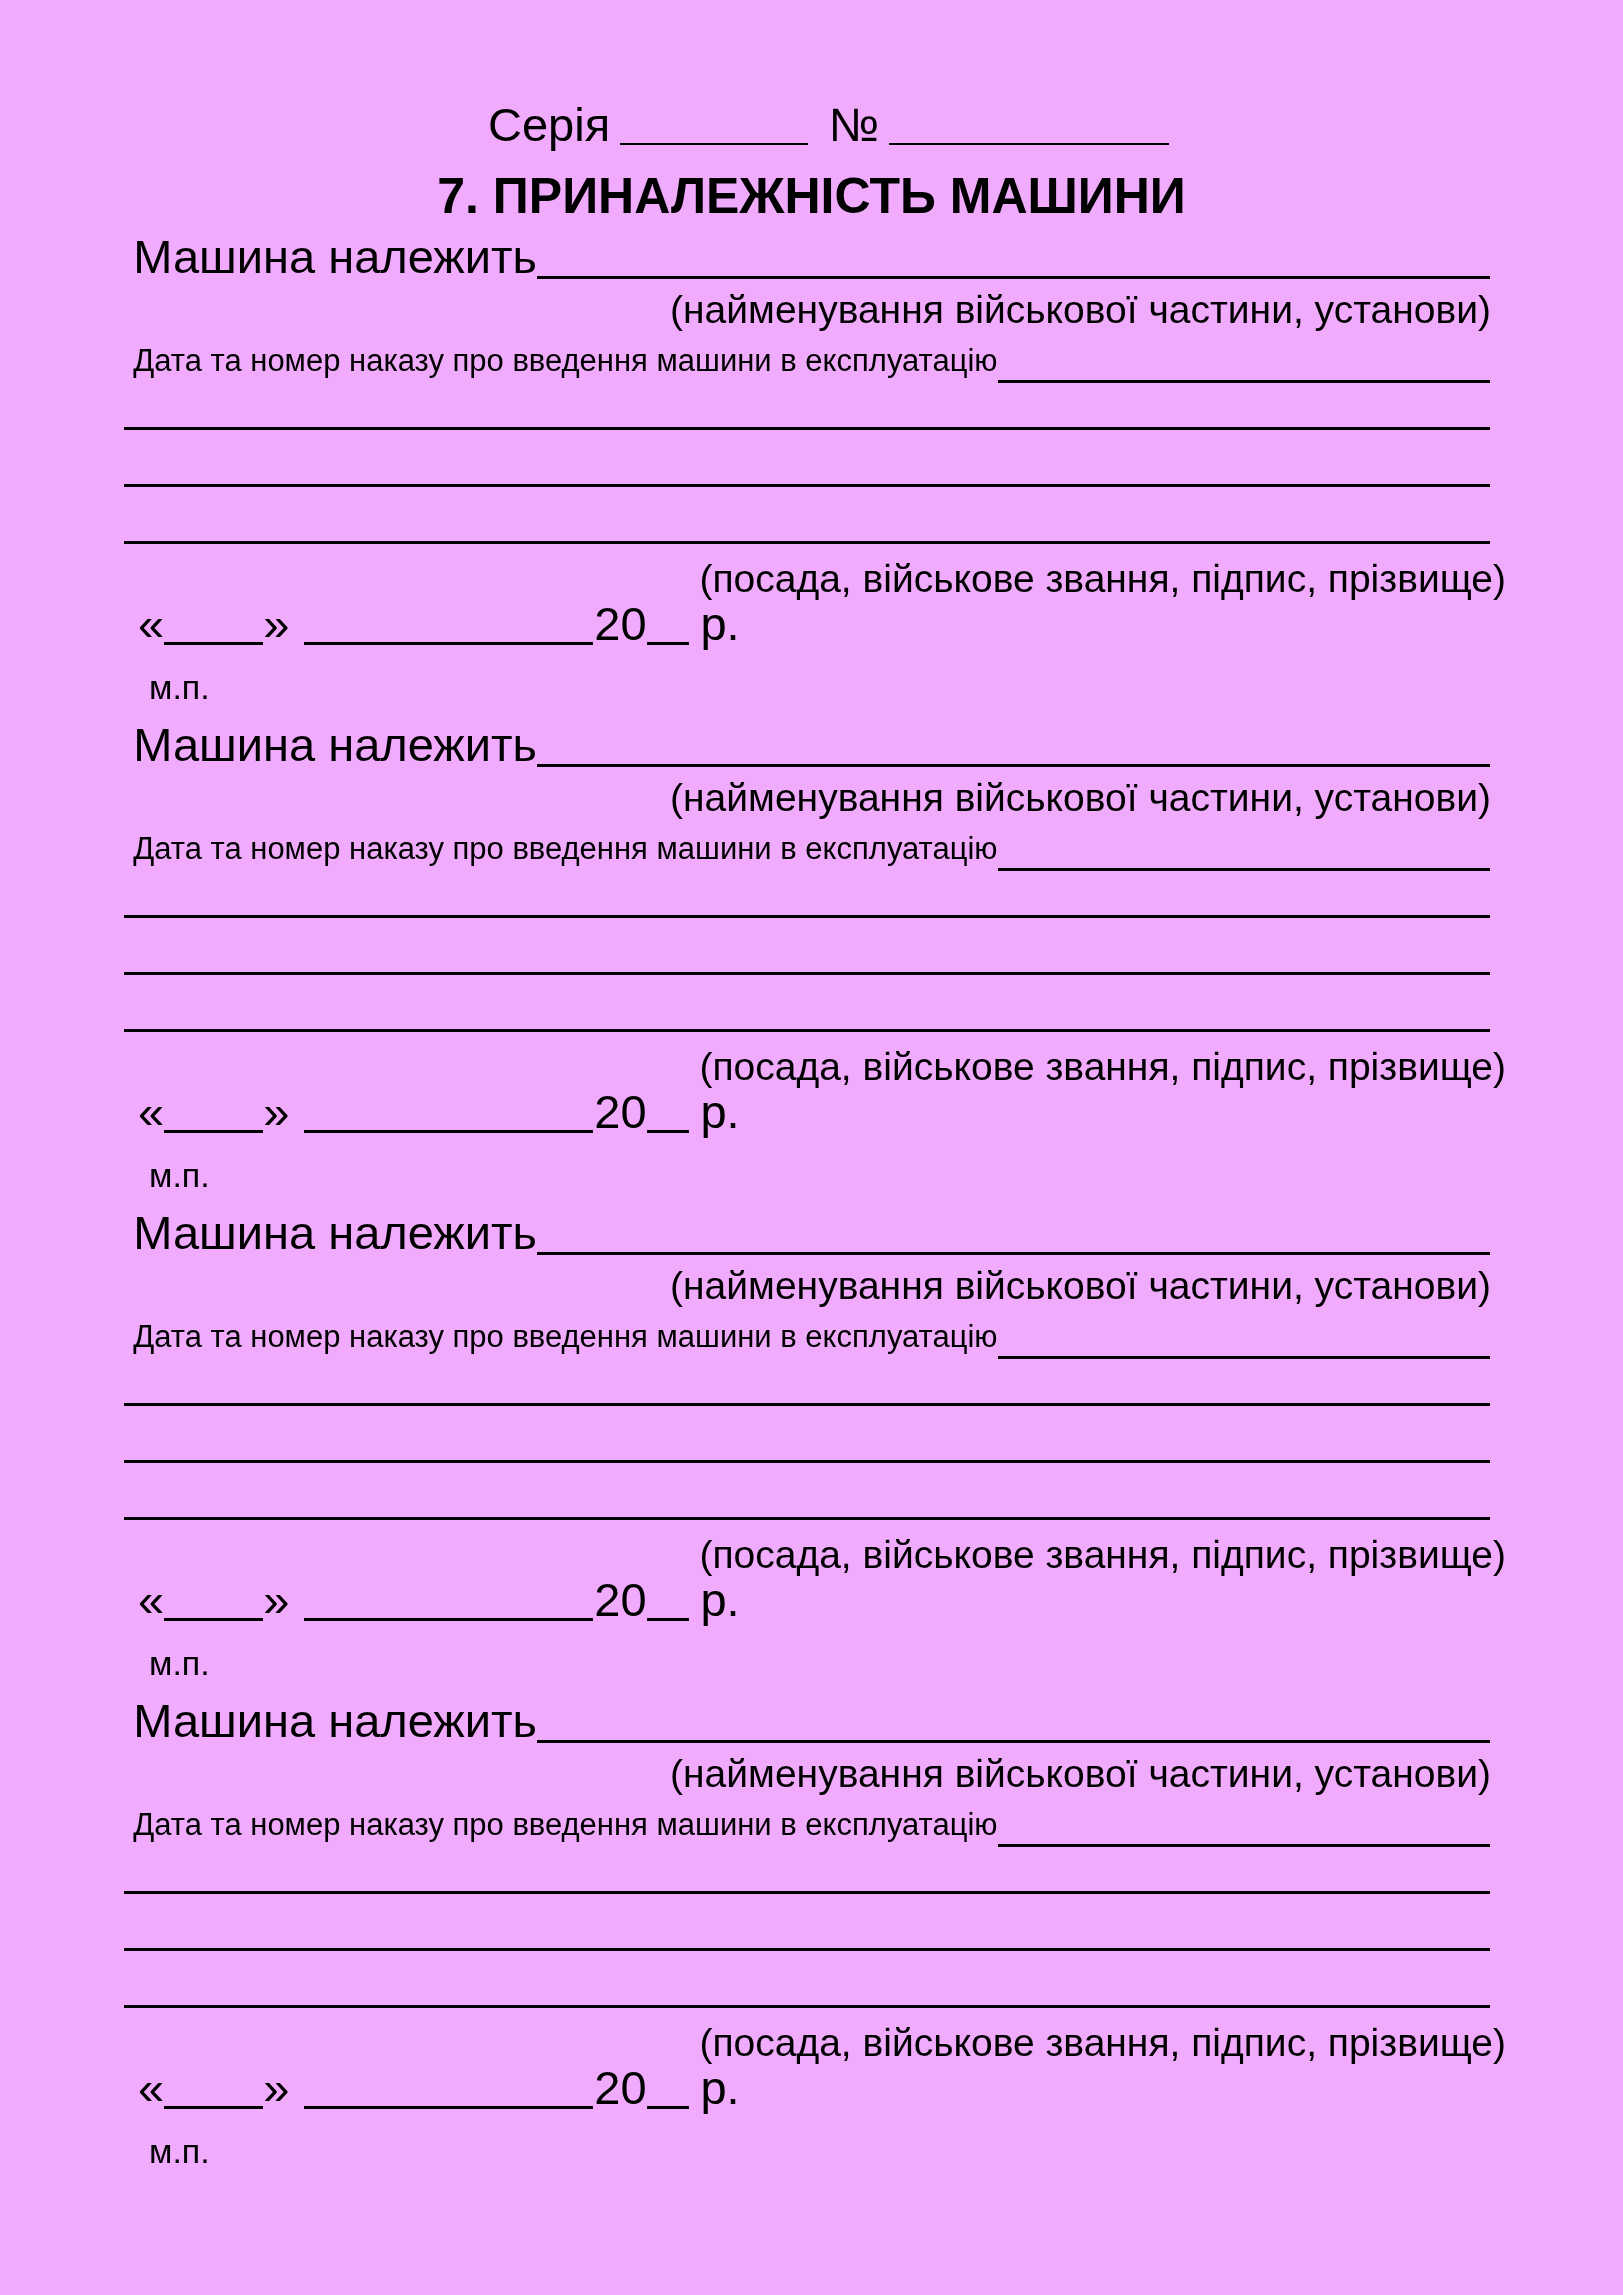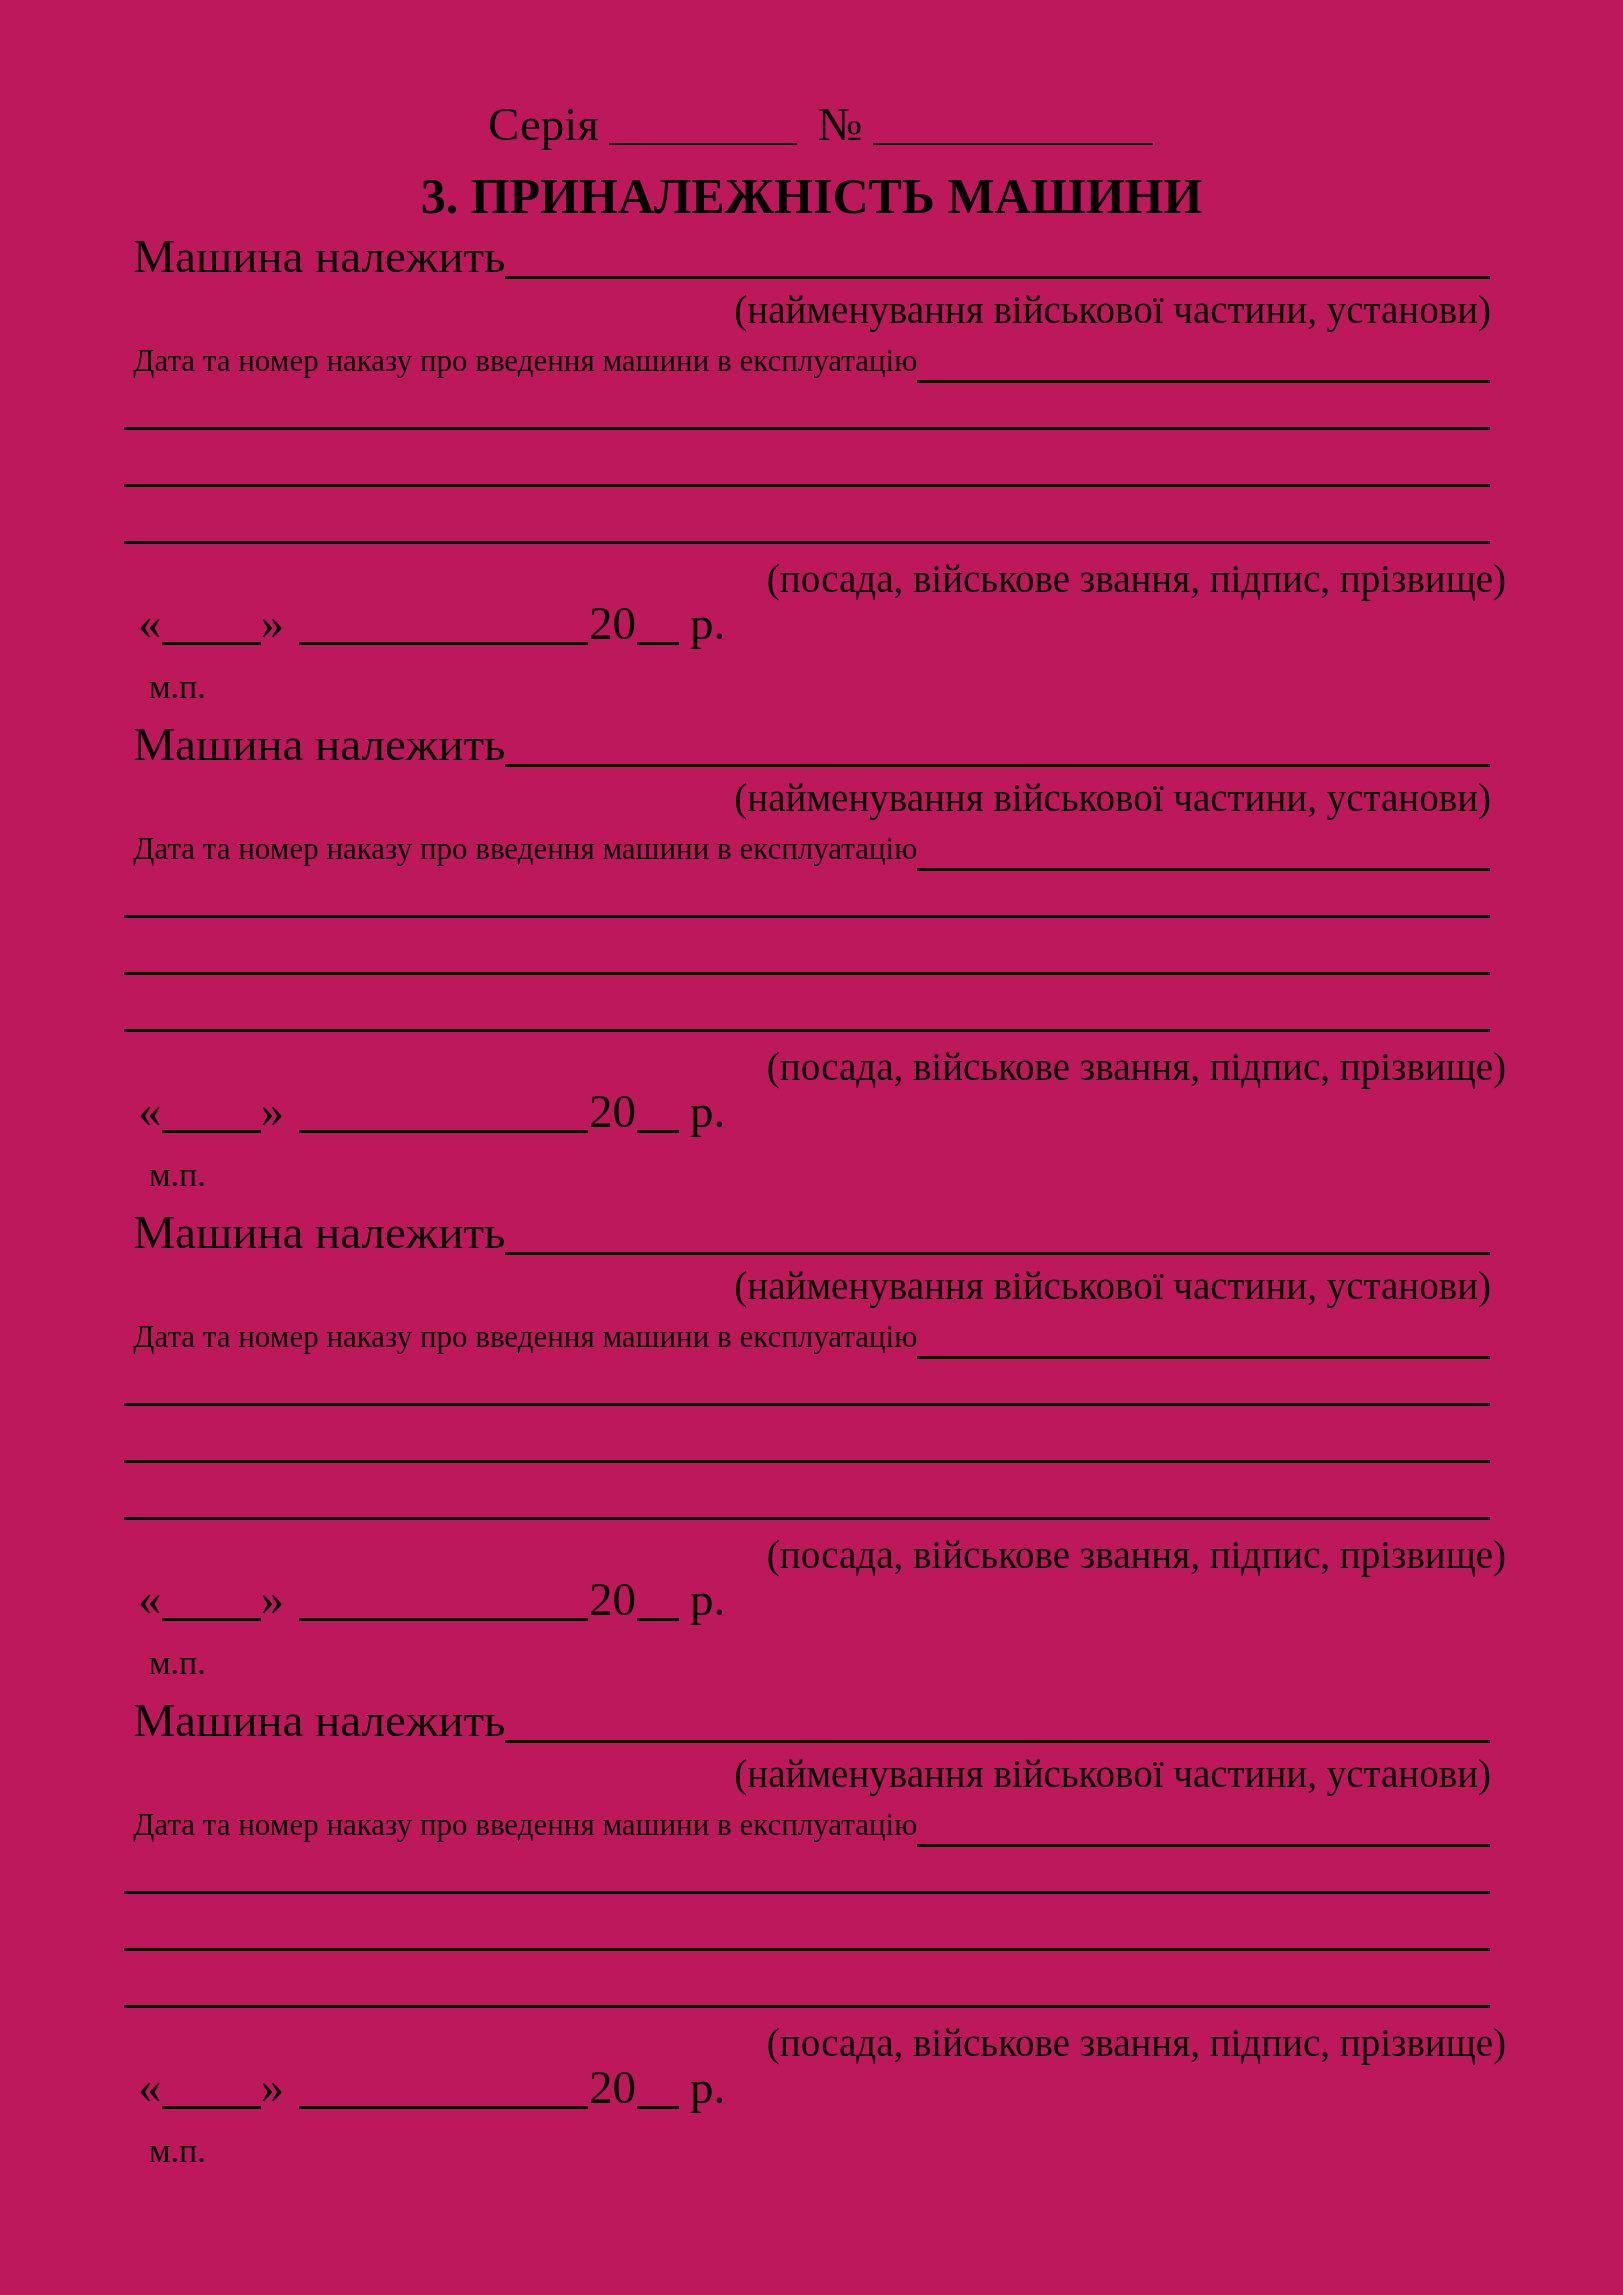--- a/index.html
+++ b/index.html
@@ -1,22 +1,22 @@
 <!DOCTYPE html>
 <html style="font-size:7.4px"><head>
 <meta charset="utf-8">
 <style>
   html, body { margin: 0; padding: 0; background: #ffffff; }
   .page {
     position: relative;
     width: 1623px;
     height: 2295px;
-    background: #be185d;
+    background: #f0abfc;
     color: #000000;
-    font-family: Liberation Serif, serif;
+    font-family: Liberation Sans, sans-serif;
     overflow: hidden;
   }
   
   .hdr {
     position: absolute;
     top: 104px;
     left: 488px;
     height: 41px;
     display: flex;
     align-items: flex-end;
@@ -91,21 +91,21 @@
 
 <div class="page">
 
   <div class="hdr">
     <span>Серія</span>
     <span class="ul u-series"></span>
     <span class="num">№</span>
     <span class="ul u-number"></span>
   </div>
 
-  <h1 class="title">3. ПРИНАЛЕЖНІСТЬ МАШИНИ</h1>
+  <h1 class="title">7. ПРИНАЛЕЖНІСТЬ МАШИНИ</h1>
 
   <div id="sections">
   <section class="block" style="top: 234px;">
     <div class="row m-row">
       <span>Машина належить</span>
       <span class="fill"></span>
     </div>
     <div class="cap cap1">(найменування військової частини, установи)</div>
     <div class="row d-row">
       <span>Дата та номер наказу про введення машини в експлуатацію</span>

